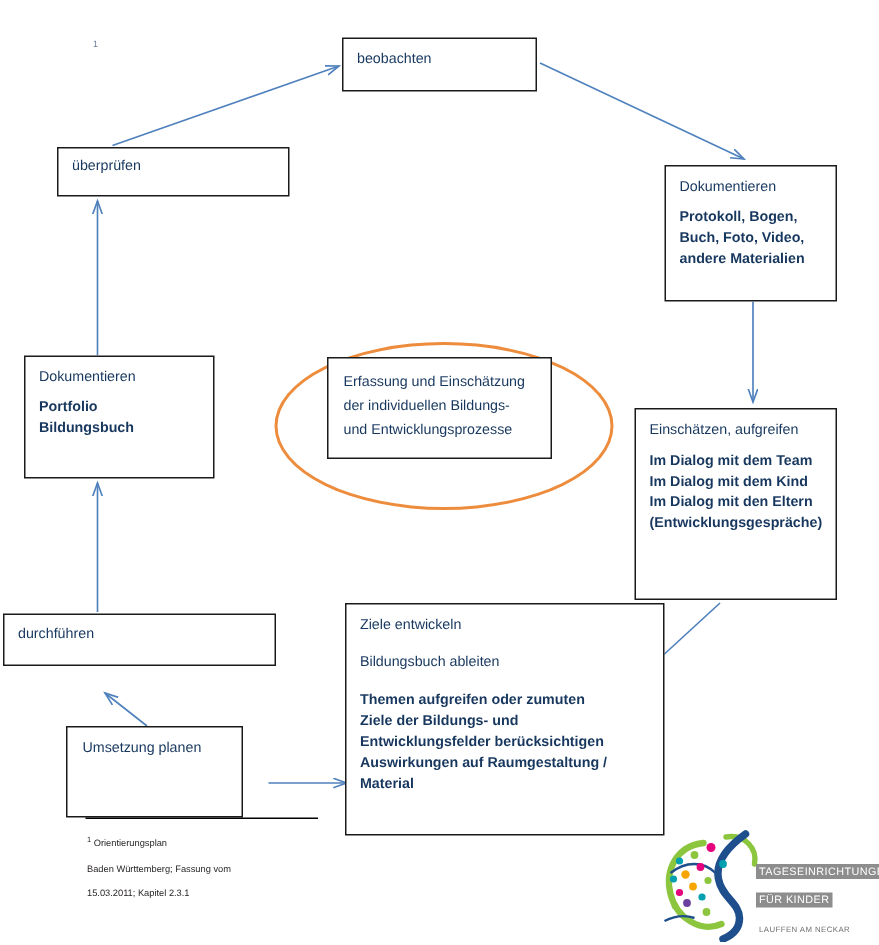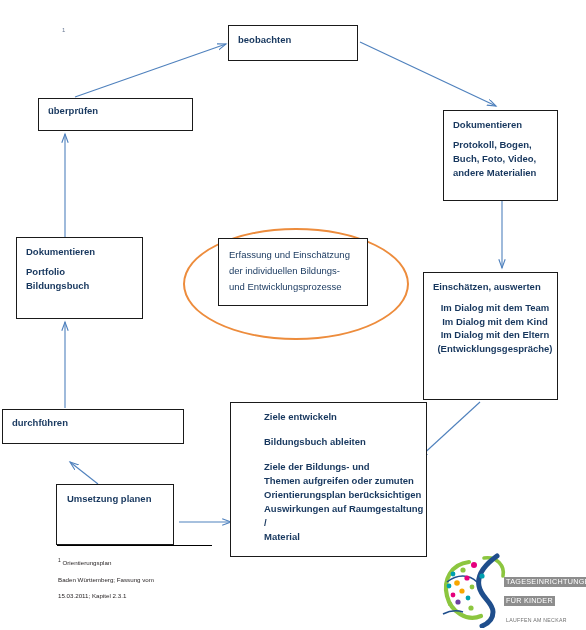--- a/index.html
+++ b/index.html
@@ -17,21 +17,21 @@
   }
   .node {
     position: absolute;
     box-sizing: border-box;
     border: 1px solid #1a1a1a;
     background: #ffffff;
     color: #1a1a1a;
     z-index: 3;
   }
   .node .title {
-    font-weight: bold;
+    font-weight: normal;
     font-size: 9.5px;
     line-height: 13px;
     color: #17375e;
   }
   .node .body {
     font-size: 9.5px;
     line-height: 14px;
     color: #17375e;
     font-weight: bold;
   }
@@ -185,51 +185,51 @@
   <div class="center-box" style="left:218px; top:238px; width:150px; height:68px;">
     <div class="body">
       <div>Erfassung und Einschätzung</div>
       <div>der individuellen Bildungs-</div>
       <div>und Entwicklungsprozesse</div>
     </div>
   </div>
 
   <div class="node" style="left:423px; top:272px; width:135px; height:128px;">
     <div class="pad">
-      <div class="title">Einschätzen, auswerten</div>
-      <div class="body tight" style="margin-top:8px;text-align:center;">
+      <div class="title">Einschätzen, aufgreifen</div>
+      <div class="body tight" style="margin-top:8px;">
         <div>Im Dialog mit dem Team</div>
         <div>Im Dialog mit dem Kind</div>
         <div>Im Dialog mit den Eltern</div>
         <div>(Entwicklungsgespräche)</div>
       </div>
     </div>
   </div>
 
-  <div class="node" style="left:230px; top:402px; width:197px; height:155px;padding-left:24px;">
+  <div class="node" style="left:230px; top:402px; width:213px; height:155px;">
     <div class="pad">
       <div class="title">Ziele entwickeln</div>
       <div class="title" style="margin-top:12px;">Bildungsbuch ableiten</div>
       <div class="body" style="margin-top:12px;">
+        <div>Themen aufgreifen oder zumuten</div>
         <div>Ziele der Bildungs- und</div>
-        <div>Themen aufgreifen oder zumuten</div>
-        <div>Orientierungsplan berücksichtigen</div>
+        <div>Entwicklungsfelder berücksichtigen</div>
         <div>Auswirkungen auf Raumgestaltung /</div>
         <div>Material</div>
       </div>
     </div>
   </div>
 
   <div class="node" style="left:2px; top:409px; width:182px; height:35px;">
     <div class="pad" style="padding-top:6px;">
       <div class="title">durchführen</div>
     </div>
   </div>
 
-  <div class="node" style="left:56px; top:484px; width:118px; height:61px;">
+  <div class="node" style="left:44px; top:484px; width:118px; height:61px;">
     <div class="pad" style="padding-left:10px;">
       <div class="title">Umsetzung planen</div>
     </div>
   </div>
 
   <div class="fn-rule" style="left:57px; top:545px; width:155px;"></div>
 
   <div class="footnote" style="left:58px; top:548px; width:170px;">
     <div><sup>1</sup><span> Orientierungsplan</span></div>
     <div>Baden Württemberg; Fassung vom</div>

